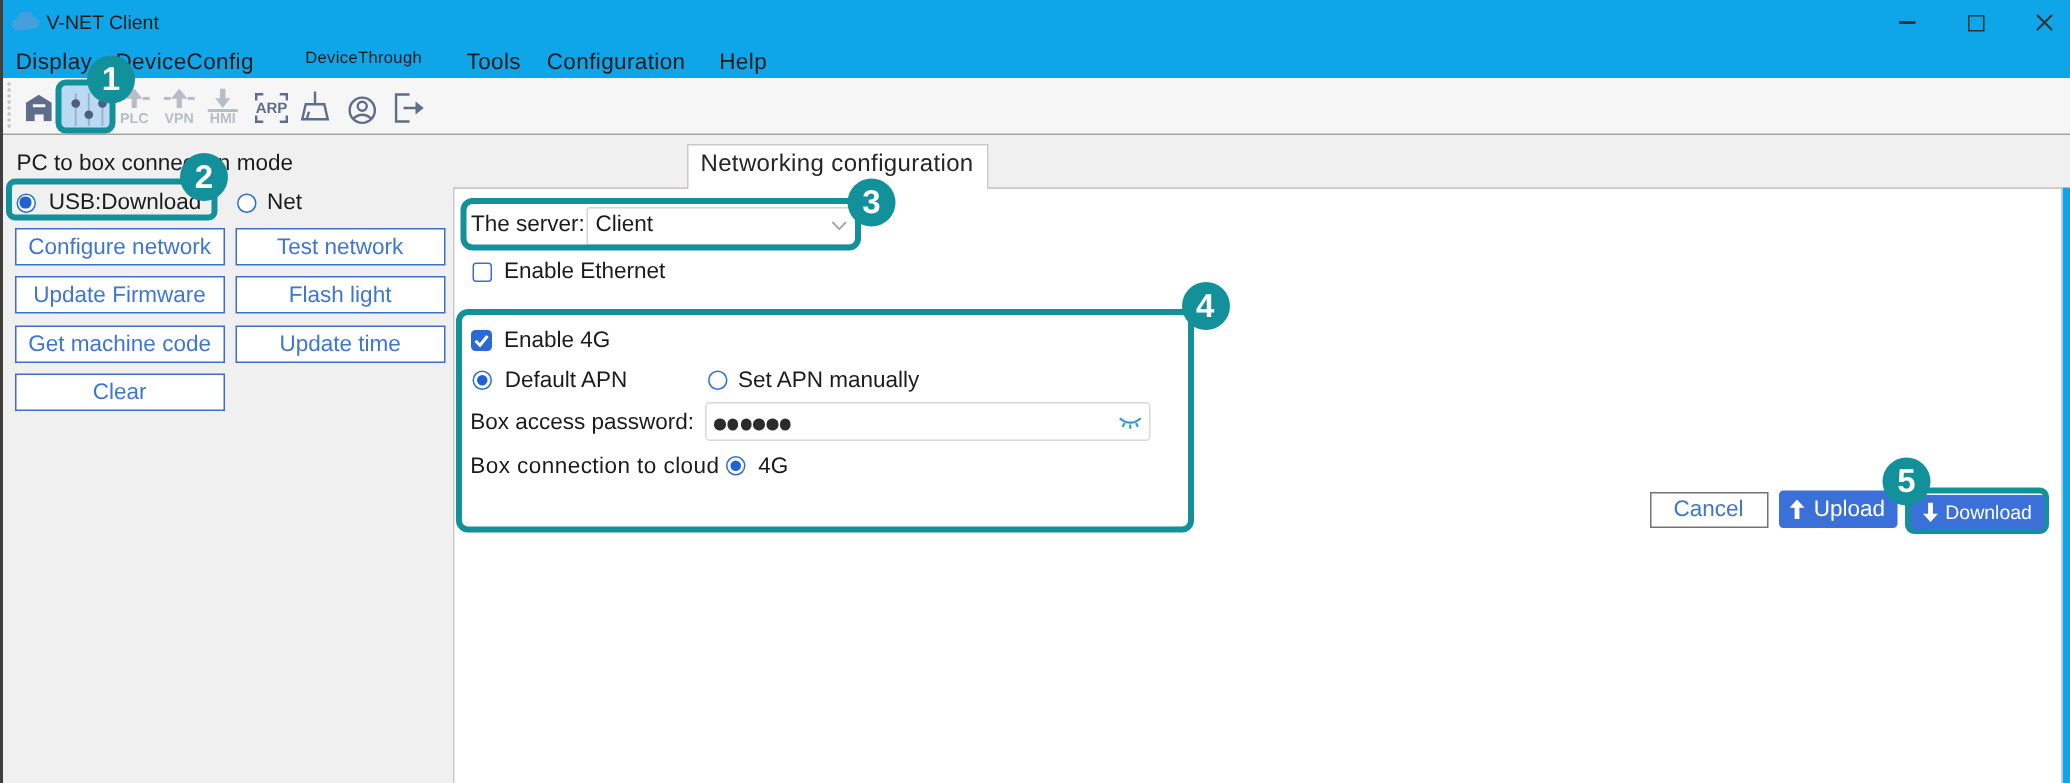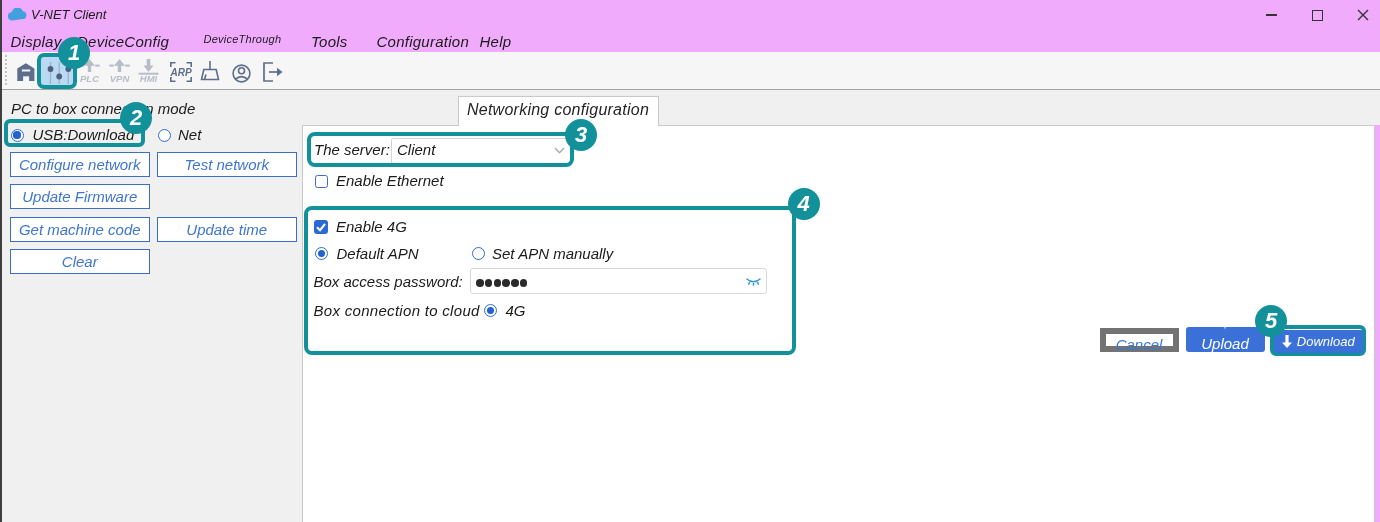--- a/index.html
+++ b/index.html
@@ -1,17 +1,17 @@
 <!DOCTYPE html>
 <html><head>
 <meta charset="utf-8">
 <style>
   html,body{margin:0;padding:0;}
   body{font-family:"Liberation Sans", sans-serif; width:1380px; height:522px; overflow:hidden;}
-  #app{position:relative;width:1380px;height:522px;background:#f0abfc;overflow:hidden;font-style:italic;}
+  #app{position:relative;width:1380px;height:522px;background:#0ea5e9;overflow:hidden;}
   .abs{position:absolute;}
   .txt{position:absolute;white-space:nowrap;color:#1b1b1b;}
   
   .circle{position:absolute;width:32px;height:32px;border-radius:50%;background:#12919b;color:#fff;
     font-size:22px;font-weight:bold;text-align:center;line-height:32px;z-index:30;}
   .tealrect{position:absolute;border:4.5px solid #12919b;border-radius:8px;z-index:25;}
   
   .lbtn{position:absolute;background:#fff;border:1px solid #3a6ec8;color:#3f76cf;font-size:15px;
     text-align:center;width:137.5px;height:23px;line-height:23px;}
   
@@ -29,21 +29,21 @@
   <div class="abs" style="left:1266px;top:14px;width:11px;height:1.5px;background:#333;"></div>
   <div class="abs" style="left:1311.5px;top:9.5px;width:9px;height:9px;border:1.4px solid #333;"></div>
   <svg class="abs" style="left:1356.5px;top:8.5px;" width="12" height="12" viewBox="0 0 12 12">
     <path d="M1 1 L11 11 M11 1 L1 11" stroke="#333" stroke-width="1.4"></path>
   </svg>
 
   <div class="txt" style="left:10.5px;top:33px;font-size:15px;letter-spacing:0.25px;">Display</div>
   <div class="txt" style="left:77px;top:33px;font-size:15px;letter-spacing:0.25px;">DeviceConfig</div>
   <div class="txt" style="left:187.5px;top:33px;font-size:11px;letter-spacing:0.25px;padding-left:16px;">DeviceThrough</div>
   <div class="txt" style="left:311px;top:33px;font-size:15px;letter-spacing:0.25px;">Tools</div>
-  <div class="txt" style="left:364.5px;top:33px;font-size:15px;letter-spacing:0.25px;margin-left:12px;">Configuration</div>
+  <div class="txt" style="left:364.5px;top:33px;font-size:15px;letter-spacing:0.25px;">Configuration</div>
   <div class="txt" style="left:479.5px;top:33px;font-size:15px;letter-spacing:0.25px;">Help</div>
 
   <div class="abs" style="left:0;top:52px;width:1380px;height:36.5px;background:#f6f6f6;border-bottom:1px solid #a3a3a3;"></div>
   <div class="abs" style="left:5px;top:55px;width:0px;height:30px;border-left:2px dotted #c2c2c2;"></div>
 
   <svg class="abs" style="left:17px;top:63px;" width="18" height="18" viewBox="0 0 18 18">
     <path d="M8.85 0.2 L17.4 5.5 V17.9 H0.3 V5.5 Z" fill="#5e6d8b"></path>
     <rect x="4.9" y="6.5" width="8.3" height="2" fill="#f6f6f6"></rect>
     <rect x="6.1" y="13.3" width="6" height="4.8" fill="#f6f6f6"></rect>
   </svg>
@@ -127,20 +127,21 @@
   <div class="radio" style="left:10.5px;top:128.5px;">
       <div class="dot"></div>
     </div>
   <div class="txt" style="left:32.5px;top:126px;font-size:15px;">USB:Download</div>
   <div class="radio" style="left:157.5px;top:128.5px;"></div>
   <div class="txt" style="left:178px;top:126px;font-size:15px;">Net</div>
 
   <div class="lbtn" style="left:10px;top:152px;">Configure network</div>
   <div class="lbtn" style="left:157px;top:152px;">Test network</div>
   <div class="lbtn" style="left:10px;top:184.3px;">Update Firmware</div>
+  <div class="lbtn" style="left:157px;top:184.3px;">Flash light</div>
   <div class="lbtn" style="left:10px;top:216.6px;">Get machine code</div>
   <div class="lbtn" style="left:157px;top:216.6px;">Update time</div>
   <div class="lbtn" style="left:10px;top:248.9px;">Clear</div>
 
   <div class="abs" style="left:302px;top:89.5px;width:1078px;height:35.5px;background:#f0f0f1;"></div>
 
   <div class="abs" style="left:302px;top:124.5px;width:1072.5px;height:397.5px;background:#fff;border-top:1px solid #c9c9c9;border-left:1px solid #c9c9c9;border-right:1px solid #c9c9c9;box-sizing:border-box;"></div>
 
   <div class="abs" style="left:457.5px;top:96px;width:201px;height:29.5px;background:#fff;border:1px solid #c9c9c9;border-bottom:none;box-sizing:border-box;
        font-size:16px;color:#252525;text-align:center;line-height:26px;letter-spacing:0.25px;z-index:5;">Networking configuration</div>
@@ -189,25 +190,25 @@
       <line x1="11.3" y1="4" x2="12.6" y2="6.6"></line>
     </g>
   </svg>
 
   <div class="txt" style="left:313.5px;top:302px;font-size:15px;letter-spacing:0.3px;">Box connection to cloud</div>
   <div class="radio" style="left:484px;top:304.2px;">
       <div class="dot"></div>
     </div>
   <div class="txt" style="left:505.5px;top:302px;font-size:15px;">4G</div>
 
-  <div class="abs" style="left:1099.5px;top:327.5px;width:79px;height:24px;background:#fff;border:6px solid #737373;box-sizing:border-box;
+  <div class="abs" style="left:1099.5px;top:327.5px;width:79px;height:24px;background:#fff;border:1px solid #737373;box-sizing:border-box;
        color:#3f76cf;font-size:15px;text-align:center;line-height:22px;">Cancel</div>
 
   <div class="abs" style="left:1185.5px;top:326.5px;width:79px;height:25.5px;background:#3a70d8;border-radius:3px;box-sizing:border-box;
-       color:#fff;font-size:15px;display:flex;align-items:center;justify-content:center;gap:6px;flex-direction:column;">
+       color:#fff;font-size:15px;display:flex;align-items:center;justify-content:center;gap:6px;">
     <svg width="10" height="13" viewBox="0 0 10 13">
         <path d="M5 0 L10 5.5 H6.6 V13 H3.4 V5.5 H0 Z" fill="#fff"></path>
       </svg>
     <span>Upload</span>
   </div>
 
   <div class="tealrect" style="left:1269.5px;top:324.5px;width:88px;height:23px;border-width:4px;border-radius:6px;"></div>
   <div class="abs" style="left:1274px;top:329.5px;width:88.5px;height:23px;background:#3a70d8;border-radius:2px;box-sizing:border-box;
        color:#fff;font-size:13px;display:flex;align-items:center;justify-content:center;gap:5px;z-index:26;">
     <svg width="10" height="13" viewBox="0 0 10 13">

